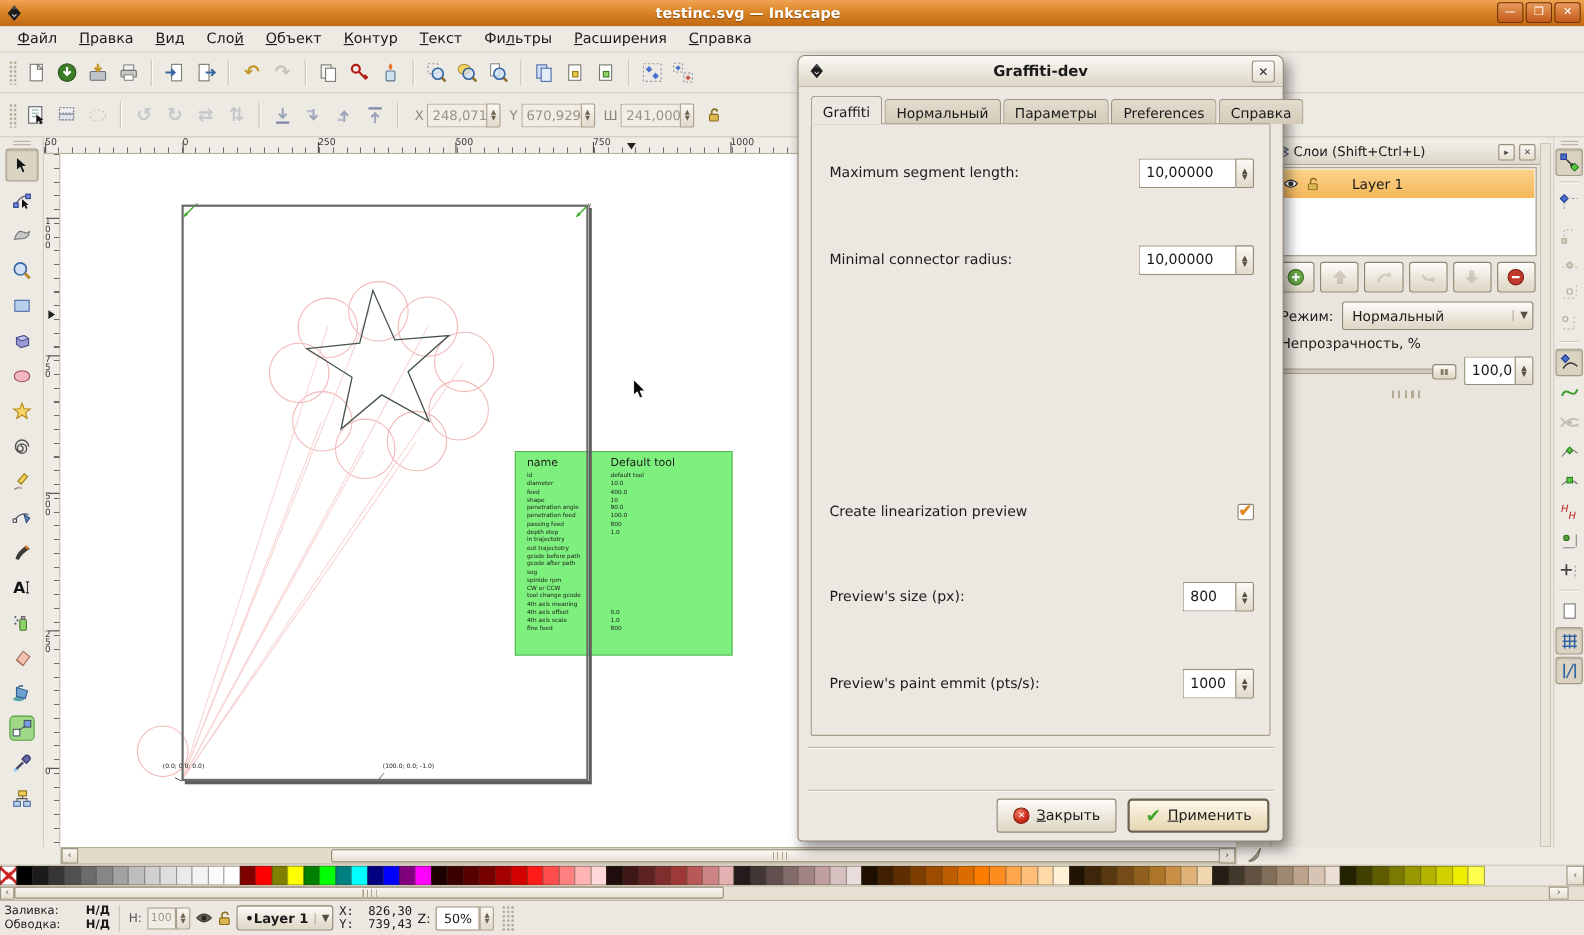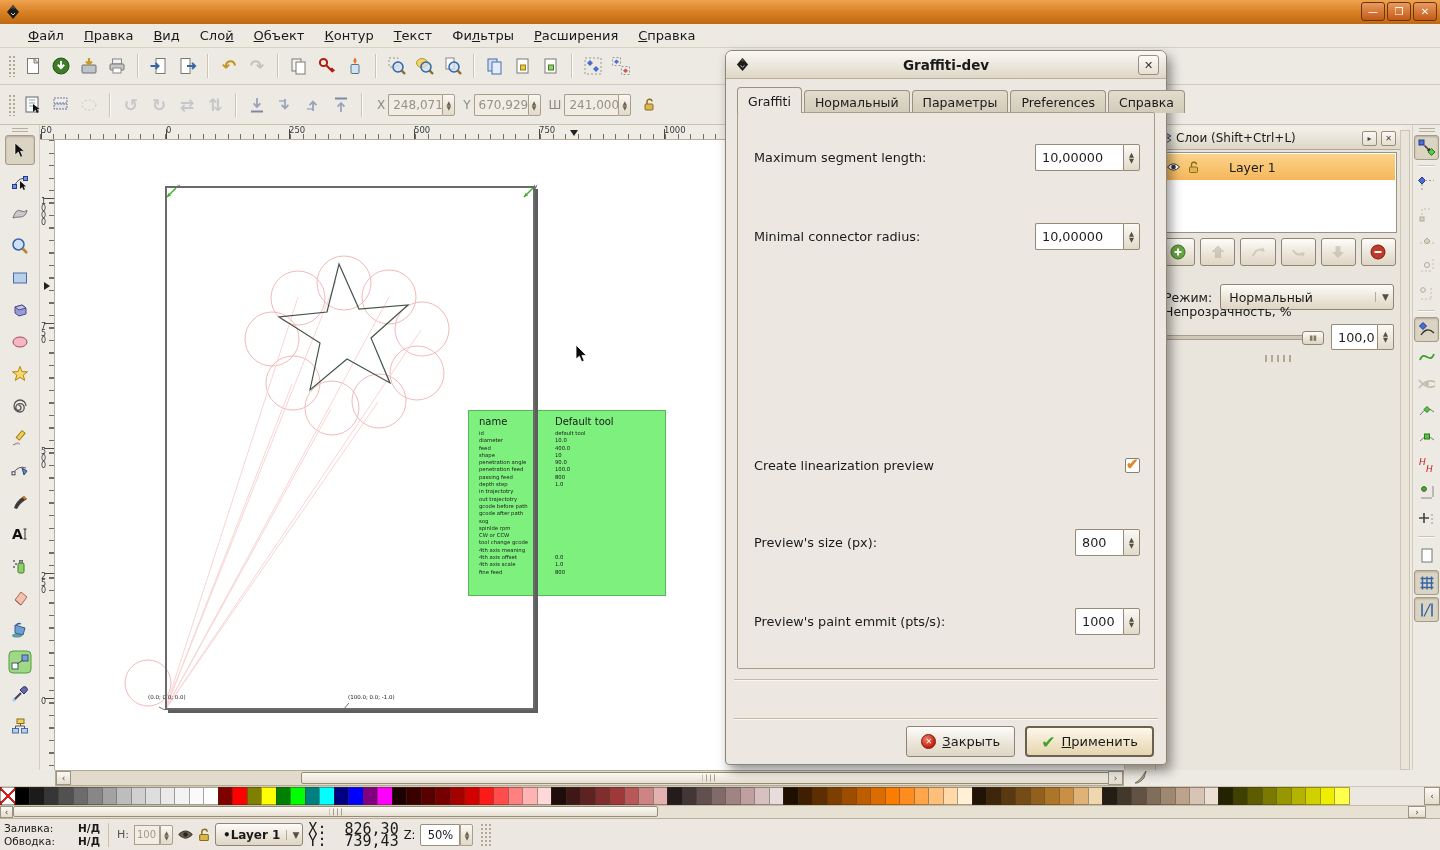--- a/index.html
+++ b/index.html
@@ -7,21 +7,21 @@
 body{font-family:"DejaVu Sans","Liberation Sans",sans-serif;font-size:12px;color:#1a1a1a;background:#ede9e3;position:relative}
 .abs{position:absolute}
 u{text-decoration:underline}
 svg{display:block}
 
 #titlebar{left:0;top:0;width:1440px;height:24px;background:linear-gradient(#efa351,#d67e20 55%,#bf6a15);display:flex;align-items:center;color:#fff}
 #win-title{position:absolute;left:0;right:80px;text-align:center;font-weight:bold;font-size:13px;text-shadow:0 1px 1px rgba(90,40,0,.6)}
 #winbtns{position:absolute;right:3px;top:2px;display:flex}
 .winbtn{width:24px;height:19px;border:1px solid #6e3407;border-radius:3px;background:linear-gradient(#e89a5e,#c35a17);color:#fff;display:flex;align-items:center;justify-content:center;font-size:10px;margin-left:2px}
 
-#menubar{left:0;top:24px;width:1440px;height:24px;background:#ede9e3;border-bottom:1px solid #d8d1c2;display:flex;align-items:center;padding-left:18px}
+#menubar{left:0;top:24px;width:1440px;height:24px;background:#ede9e3;border-bottom:1px solid #d8d1c2;display:flex;align-items:center;padding-left:6px}
 .mi{padding:3px 10px;font-size:13px}
 
 #toolbar1{left:0;top:48px;width:1440px;height:37px;background:#ede9e3;border-bottom:1px solid #d2cabb;display:flex;align-items:center;padding-left:4px}
 #toolbar2{left:0;top:85px;width:1440px;height:40px;background:#ede9e3;border-bottom:1px solid #c9c1b1;display:flex;align-items:center;padding-left:4px}
 .grip{width:7px;height:22px;margin:0 4px;background:radial-gradient(circle,#b2a995 1px,transparent 1.3px);background-size:4px 4px}
 .tsep{width:2px;height:24px;border-left:1px solid #cdc5b4;border-right:1px solid #fbfaf7;margin:0 6px}
 .tbtn{width:28px;height:28px;display:flex;align-items:center;justify-content:center;border-radius:3px}
 .tbtn.dis{opacity:.4}
 .uglyph{font-size:17px;font-weight:bold}
 .xlab{color:#8d8879;margin:0 3px 0 8px;font-size:12px}
@@ -67,21 +67,21 @@
 #dock{left:1155px;top:127px;width:245px;height:643px;background:#e9e5dd;border-left:1px solid #c2bba9}
 #dock-title{position:absolute;left:0;top:0;right:0;height:23px;background:linear-gradient(#f4f1ea,#ddd7c8);border-bottom:1px solid #b3aa96;display:flex;align-items:center;font-size:12px;padding-left:4px}
 #dock-title .sp{flex:1}
 .mini-btn{width:15px;height:15px;border:1px solid #988e7a;border-radius:2px;background:linear-gradient(#fbf9f5,#e5ded0);display:flex;align-items:center;justify-content:center;font-size:8px;color:#444;margin-right:4px}
 #layer-list{position:absolute;left:3px;right:3px;top:25px;height:81px;background:#fff;border:1px solid #9a917e}
 #layer-row{position:absolute;left:1px;right:1px;top:1px;height:26px;background:linear-gradient(#fbd38b,#f6b75a);display:flex;align-items:center;gap:8px;padding-left:6px;font-size:12.5px}
 #layer-btns{position:absolute;left:4px;right:4px;top:111px;height:28px;display:flex;gap:5px}
 .lbtn{flex:1;height:28px}
 .btn{background:linear-gradient(#fdfcfa,#eae4d7 60%,#ded6c5);border:1px solid #8f8574;border-radius:3px;display:flex;align-items:center;justify-content:center}
 .btn.dis svg{opacity:.35}
-#mode-row{position:absolute;left:8px;right:6px;top:153px;height:34px;display:flex;align-items:center}
+#mode-row{position:absolute;left:8px;right:6px;top:143px;height:34px;display:flex;align-items:center}
 #combo{flex:1;height:26px;margin-left:8px;justify-content:space-between;padding:0 4px 0 8px;font-size:12.5px}
 #combo .arrow{border-left:1px solid #b5ac98;padding-left:6px;color:#55503f;font-size:9px}
 #opacity-label{position:absolute;left:8px;top:177px;font-size:12.5px}
 #opacity-row{position:absolute;left:8px;right:6px;top:197px;height:26px;display:flex;align-items:center}
 #slider-track{flex:1;height:5px;background:#cfc8ba;border:1px solid #a79d8a;border-radius:3px;position:relative;margin-right:8px}
 #slider-thumb{position:absolute;right:-2px;top:-5px;width:22px;height:14px}
 #dock-grip{position:absolute;left:50%;top:228px;transform:translateX(-50%);width:26px;height:7px;background:repeating-linear-gradient(90deg,#b2a995 0 2px,transparent 2px 6px)}
 
 #snapbar{left:1412px;top:125px;width:28px;height:645px;background:#ede9e3;border-left:1px solid #d5cec0;display:flex;flex-direction:column;align-items:center}
 .snapb{width:25px;height:25px;margin:1px 0;display:flex;align-items:center;justify-content:center;border-radius:3px;border:1px solid transparent}
@@ -99,21 +99,21 @@
 
 #statusbar{left:0;top:818px;width:1440px;height:32px;background:#ece8e1;border-top:1px solid #b9b09c;display:flex;align-items:center;padding:0 4px;gap:5px}
 #fs-block{display:grid;grid-template-columns:50px 40px;font-size:10.5px;line-height:13px;column-gap:6px}
 #fs-block .v{font-weight:bold;text-align:right}
 .vsep{width:1px;height:24px;background:#c9c1b1;margin:0 3px}
 #o-spin{display:flex;align-items:center}
 #o-entry{width:26px;height:20px;background:#f1ede5;border:1px solid #ab9f8a;color:#a09a8d;font-size:10px;display:flex;align-items:center;padding:0 2px;overflow:hidden}
 #layer-combo{height:23px;padding:0 3px 0 7px;font-size:12px;font-weight:bold;gap:6px}
 #layer-combo .arrow{border-left:1px solid #b5ac98;padding-left:5px;color:#55503f;font-size:9px;font-weight:normal}
 #status-msg{flex:1;font-size:12.2px;white-space:nowrap;overflow:hidden;text-overflow:ellipsis;padding-left:8px}
-#xy-block{font-size:15px;line-height:12px;text-align:left;font-family:"DejaVu Sans Mono",monospace;white-space:pre}
+#xy-block{font-size:11px;line-height:12px;text-align:left;font-family:"DejaVu Sans Mono",monospace;white-space:pre}
 #z-spin{display:flex;align-items:center}
 #z-entry{width:40px;height:22px;background:#fff;border:1px solid #998e7a;border-radius:2px 0 0 2px;display:flex;align-items:center;justify-content:center;font-size:11.5px}
 #sb-grip{width:12px;height:24px;background:radial-gradient(circle,#b2a995 1px,transparent 1.3px);background-size:4px 4px;margin-left:2px}
 
 #dialog{left:725px;top:50px;width:442px;height:715px;background:#ece8e1;border:1px solid #8f8574;border-radius:7px 7px 4px 4px;box-shadow:4px 6px 12px rgba(0,0,0,.42);z-index:40}
 #dlg-title{position:absolute;left:0;top:0;right:0;height:28px;border-radius:6px 6px 0 0;background:linear-gradient(#fbf9f4,#ded7c7);border-bottom:1px solid #b9b09c;display:flex;align-items:center;justify-content:center;font-weight:bold;font-size:13.5px}
 #dlg-icon{position:absolute;left:9px;top:6px}
 #dlg-close{position:absolute;right:7px;top:4px;width:21px;height:20px;border:1px solid #9a9080;border-radius:3px;background:linear-gradient(#fdfcfa,#e7e0d2);display:flex;align-items:center;justify-content:center;font-size:11px;font-weight:bold;color:#333}
 #dlg-tabs{position:absolute;left:11px;top:36px;right:11px;height:26px;display:flex;align-items:flex-end}
 .tab{padding:4px 10px 5px;background:linear-gradient(#e3dccd,#d3cbb8);border:1px solid #9a9180;border-bottom:0;border-radius:4px 4px 0 0;margin-right:2px;font-size:12.5px;height:23px}
@@ -136,20 +136,21 @@
 </style>
 </head>
 <body>
 
 <div class="abs" id="titlebar">
   <svg width="16" height="16" viewBox="0 0 16 16" style="margin-left:5px">
       <polygon points="8,1 14,8 8,15 2,8" fill="#1d1d1d"></polygon>
       <polygon points="8,1 11,4.5 5,4.5" fill="#4a4a4a"></polygon>
       <path d="M6 9 l2 2 2-2" stroke="#cfcfcf" stroke-width="1" fill="none"></path>
     </svg>
+  <div id="win-title">testinc.svg — Inkscape</div>
   <div id="winbtns">
     <div class="winbtn">—</div>
     <div class="winbtn">❐</div>
     <div class="winbtn">✕</div>
   </div>
 </div>
 
 <div class="abs" id="menubar">
 
     <div class="mi"><span></span><u>Ф</u><span>айл</span></div>

